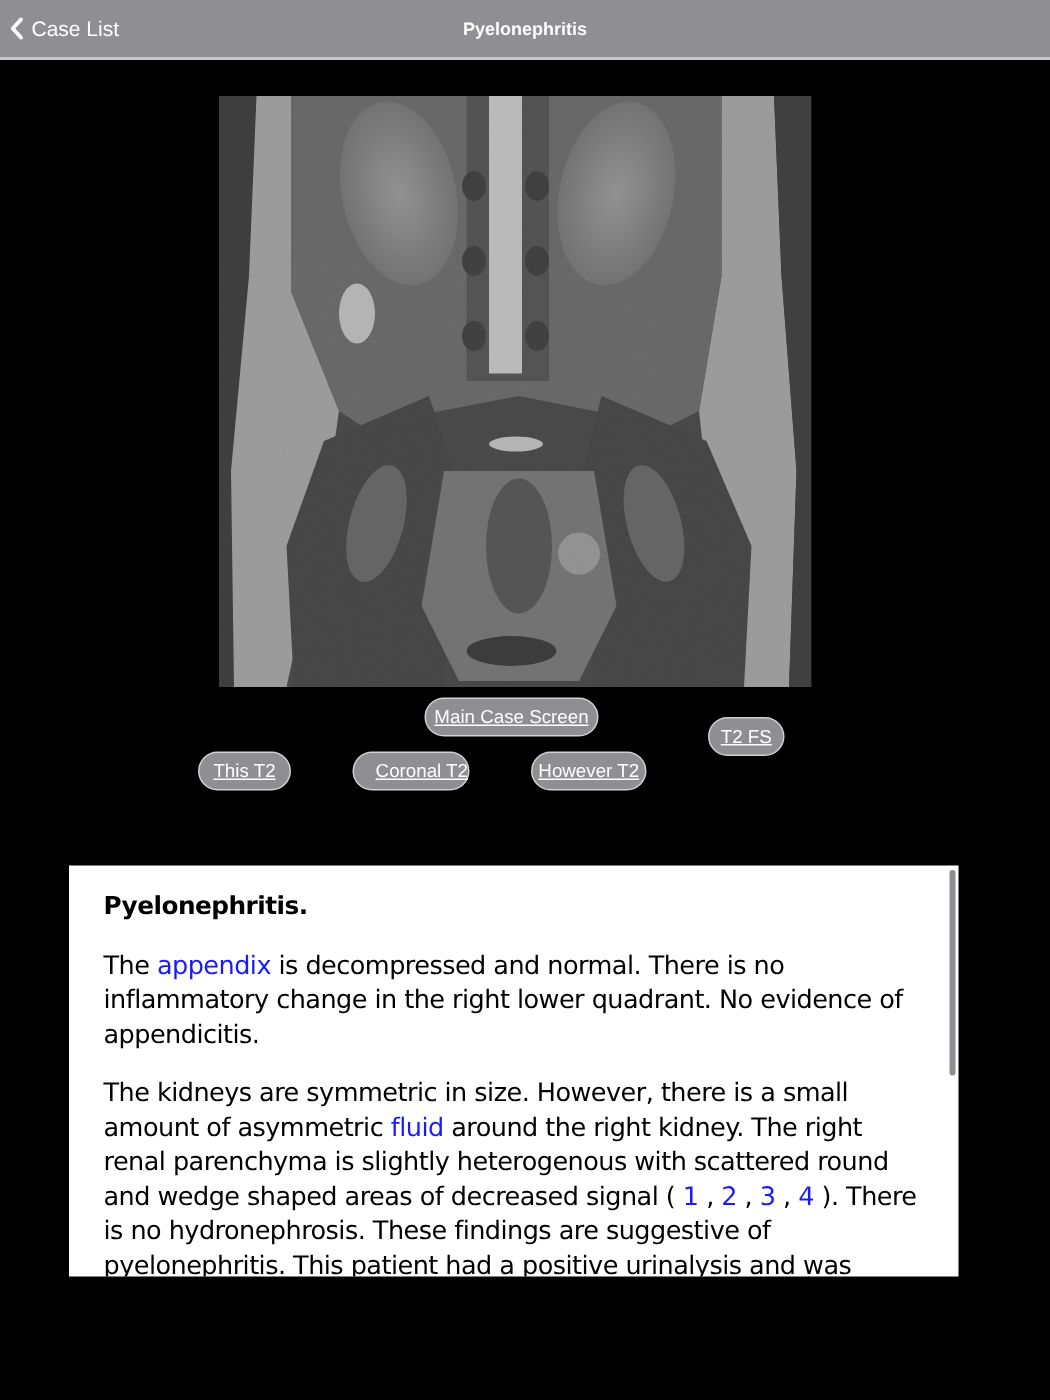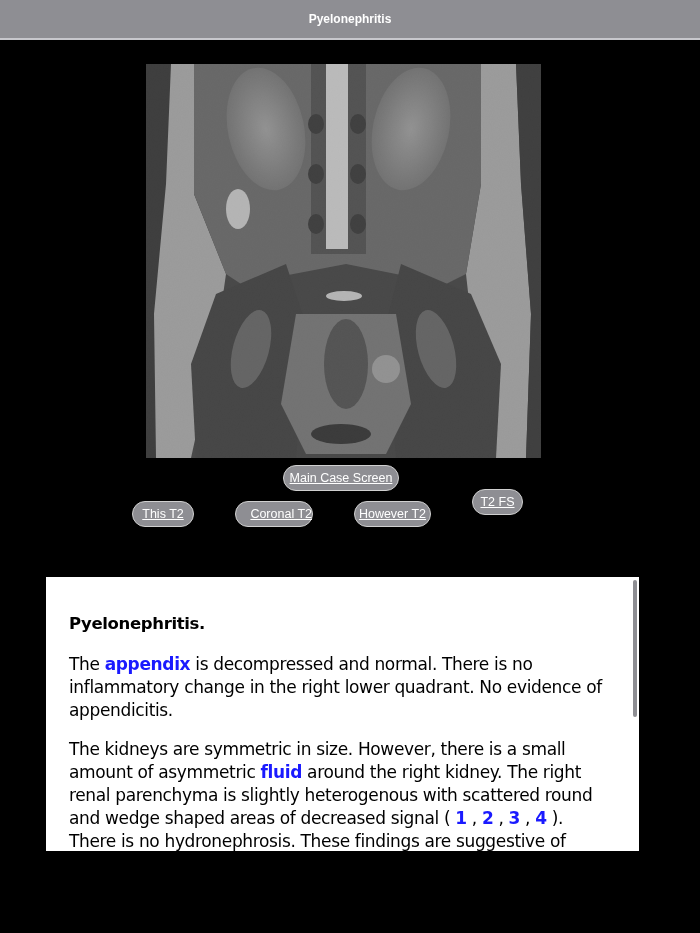--- a/index.html
+++ b/index.html
@@ -28,35 +28,41 @@
     .pill {
       position: absolute; height: 26px; line-height: 24px; box-sizing: border-box;
       background: #8e8e93; border: 1px solid #d0d0d0; border-radius: 13px;
       color: #fff; font-size: 12.5px; text-align: center; cursor: pointer; white-space: nowrap; text-decoration: underline;
     }
     .panel {
       position: absolute; left: 46px; top: 577px; width: 593px; height: 274px;
       background: #fff; overflow: hidden;
     }
     .panel-content {
-      padding: 32px 24px 0 23px; color: #000; font-size: 17px; line-height: 23px;
+      padding: 12px 24px 0 23px; color: #000; font-size: 17px; line-height: 23px;
       font-family: "DejaVu Sans", sans-serif; letter-spacing: -0.35px;
     }
     .panel-content h3 { margin: 0 0 14px 0; font-size: 16.5px; font-weight: bold; line-height: 30px; }
     .panel-content p { margin: 0 0 16px 0; }
-    .link { color: #1a1aff; cursor: pointer; font-weight: bold; }
+    .link { color: #1a1aff; cursor: pointer; }
     .scrollbar {
       position: absolute; left: 587px; top: 3px; width: 4px; height: 137px;
       background: #8e8e93; border-radius: 2px;
     }
   </style>
 </head>
 <body>
 
 <div class="navbar">
+  <div class="back-btn">
+    <svg width="10" height="16" viewBox="0 0 10 16">
+      <path d="M8 2 L2.5 8 L8 14" stroke="#fff" stroke-width="2.6" fill="none" stroke-linecap="round" stroke-linejoin="round"></path>
+    </svg>
+    <span>Case List</span>
+  </div>
   <div class="nav-title">Pyelonephritis</div>
 </div>
 
 <div class="mri">
   <svg width="395" height="394" viewBox="0 0 395 394">
     <defs>
       <filter id="noise">
         <feTurbulence type="fractalNoise" baseFrequency="0.9" numOctaves="2" result="n"></feTurbulence>
         <feColorMatrix type="saturate" values="0"></feColorMatrix>
         <feComponentTransfer>
@@ -105,21 +111,21 @@
     <ellipse cx="195" cy="370" rx="30" ry="10" fill="#151515"></ellipse>
     <rect width="395" height="394" fill="#888" filter="url(#noise)" opacity="0.35"></rect>
   </svg>
 </div>
 
 <div class="pill" style="left:283px; top:465px; width:116px;">Main Case Screen</div>
 
 <div class="pill" style="left:132px; top:501px; width:62px;">This T2</div>
 <div class="pill" style="left:235px; top:501px; width:78px;text-align:right;">Coronal T2</div>
 <div class="pill" style="left:354px; top:501px; width:77px;">However T2</div>
-<div class="pill" style="left:472px; top:489px; width:51px;">T2 FS</div>
+<div class="pill" style="left:472px; top:478px; width:51px;">T2 FS</div>
 
 <div class="panel">
   <div class="panel-content">
     <h3>Pyelonephritis.</h3>
     <p><span>The </span><span class="link">appendix</span><span> is decompressed and normal. There is no inflammatory change in the right lower quadrant. No evidence of appendicitis.</span></p>
     <p><span>The kidneys are symmetric in size. However, there is a small amount of asymmetric </span><span class="link">fluid</span><span> around the right kidney. The right renal parenchyma is slightly heterogenous with scattered round and wedge shaped areas of decreased signal ( </span><span class="link">1</span><span> , </span><span class="link">2</span><span> , </span><span class="link">3</span><span> , </span><span class="link">4</span><span> ). There is no hydronephrosis. These findings are suggestive of pyelonephritis. This patient had a positive urinalysis and was successfully treated with antibiotics.</span></p>
   </div>
   <div class="scrollbar"></div>
 </div>
 

